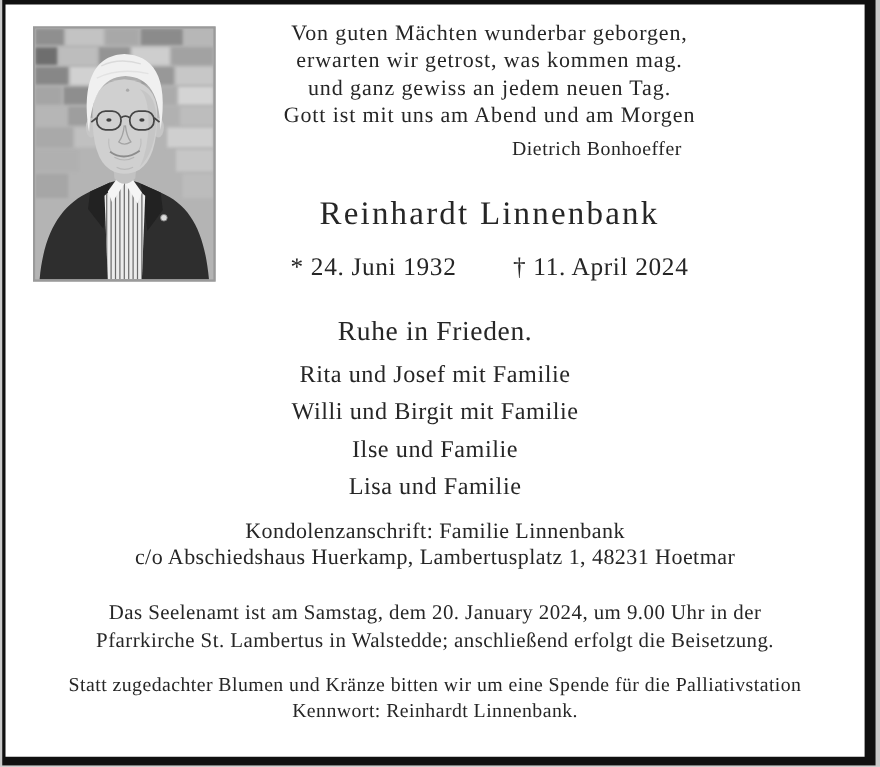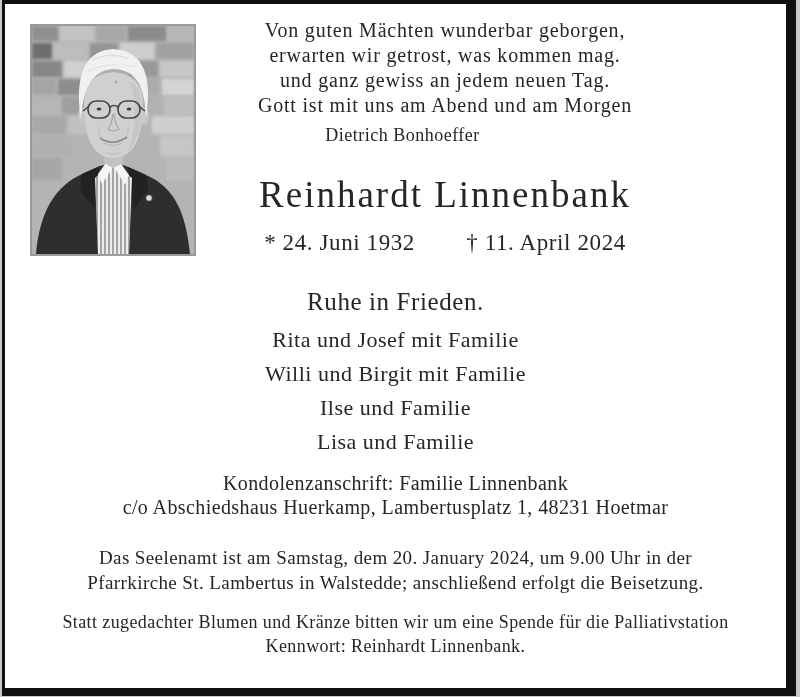--- a/index.html
+++ b/index.html
@@ -50,27 +50,27 @@
   }
   .quote-line {
     font-size: 20px;
     line-height: 25px;
     letter-spacing: 0.8px;
     white-space: nowrap;
   }
   .quote-attrib {
     font-size: 18px;
     line-height: 21px;
-    text-align: center;
+    text-align: right;
     padding-right: 85px;
     margin-top: 7px;
     letter-spacing: 0.5px;
   }
   .name {
-    font-size: 37px;
+    font-size: 30px;
     line-height: 50px;
     font-weight: normal;
     letter-spacing: 2px;
     margin: 24px 0 0 0;
     white-space: nowrap;
   }
   .dates {
     margin-top: 9px;
     font-size: 23px;
     line-height: 27px;

